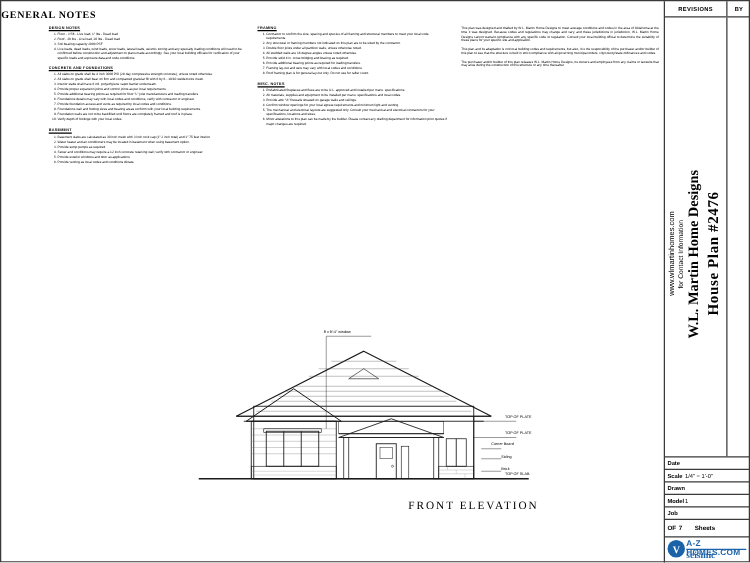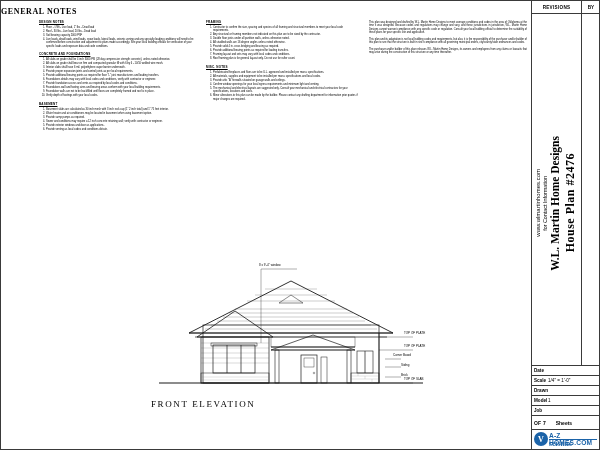--- a/index.html
+++ b/index.html
@@ -106,21 +106,21 @@
     font-size:3px; font-weight:bold; text-decoration:underline;
     margin-top:5px; margin-bottom:1px; letter-spacing:.2px;
   }
   .sec-head.first { margin-top:0; }
   ol.notes { margin:0; padding-left:7px; }
   ol.notes li { margin-bottom:.6px; }
   p.para { margin:0 0 3px 0; text-align:justify; }
   
   #elev { position:absolute; left:150px; top:250px; width:280px; height:150px; }
   #elev-title {
-    position:absolute; left:150px; top:398px; width:280px; text-align:left;
+    position:absolute; left:150px; top:398px; width:280px; text-align:right;
     font-size:9px; letter-spacing:1.6px; font-family:"Liberation Serif", serif;
   }
   .lbl-note { position:absolute; font-size:3px; }
 </style>
 </head>
 <body>
 
 <div id="sheet">
 
   <div id="gen-title">GENERAL NOTES</div>

